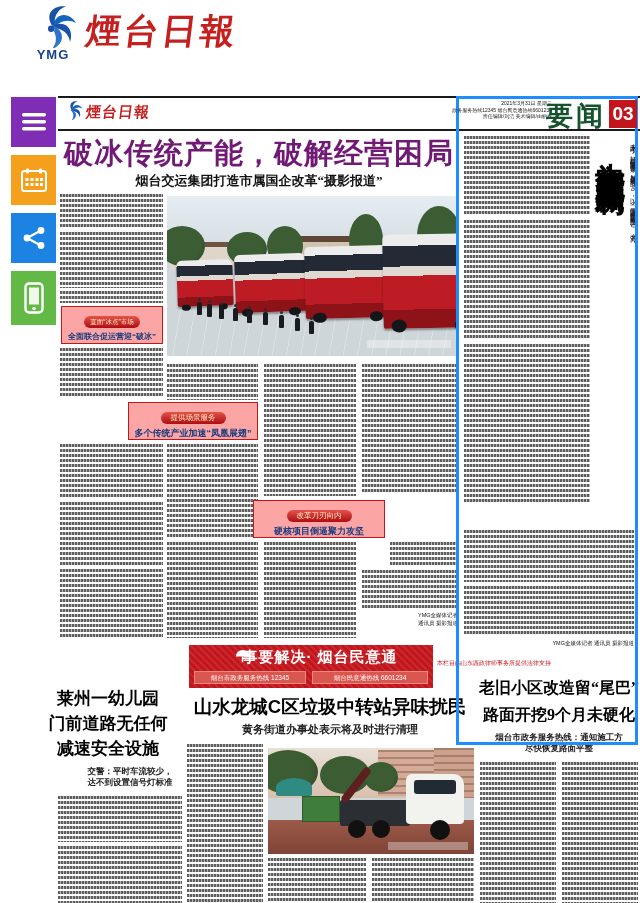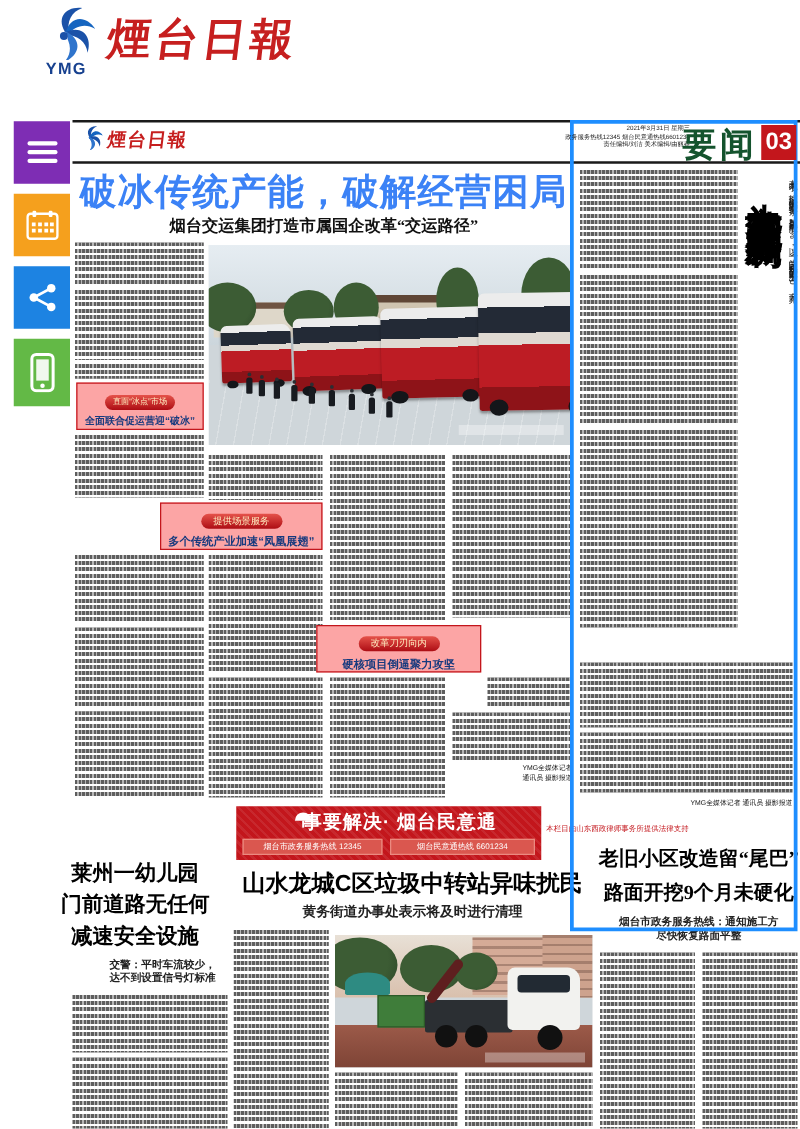--- a/index.html
+++ b/index.html
@@ -19,21 +19,21 @@
   .tool-btn { width:45px; height:50px; border:none; cursor:pointer; display:flex;
               align-items:center; justify-content:center; }
   .tool-btn svg { display:block; }
 
   
   .rule { background:#1a1a1a; }
   .tx { background-image:
           repeating-linear-gradient(to right, rgba(255,255,255,0) 0 2px, rgba(255,255,255,.55) 2px 3px),
           repeating-linear-gradient(to bottom, #424242 0 3.1px, rgba(0,0,0,0) 3.1px 5px);
         opacity:.85; }
-  .headline-main { font-size:29px; font-weight:900; color:#3b82f6; text-align:center;
+  .headline-main { font-size:29px; font-weight:900; color:#701a75; text-align:center;
                    letter-spacing:1px; white-space:nowrap; }
   .subhead-main { font-family:"Liberation Serif", serif; font-weight:700; font-size:13px;
                   color:#111; text-align:center; }
   .dateline { font-size:5px; line-height:6.5px; color:#222; text-align:right; }
   .section-label { font-size:27px; font-weight:900; color:#14532d; letter-spacing:3px; }
   .page-badge { background:#c3161c; color:#fff; font-weight:900; font-size:19px;
                 display:flex; align-items:center; justify-content:center; }
 
   .inset-box { border:1.5px solid #c3161c; background:#fca5a5; text-align:center; padding-top:3px; }
   .inset-kicker { display:inline-block; background:linear-gradient(#e5524a,#ad0d14);
@@ -159,21 +159,21 @@
     <div>政务服务热线12345 烟台民意通热线6601234</div>
     <div>责任编辑/刘洁 美术编辑/由丽春</div>
   </div>
 
   <div class="abs section-label" style="left:546px;top:98px;z-index:45">要闻</div>
   <div class="abs page-badge" style="left:609px;top:100px;width:28px;height:28px;z-index:45">03</div>
 
   <div class="abs rule" style="left:58px;top:129px;width:582px;height:2px"></div>
 
   <div class="abs headline-main" style="left:60px;top:134px;width:398px">破冰传统产能，破解经营困局</div>
-  <div class="abs subhead-main" style="left:60px;top:172px;width:398px">烟台交运集团打造市属国企改革“交运路径”</div>
+  <div class="abs subhead-main" style="left:60px;top:172px;width:398px">烟台交运集团打造市属国企改革“摄影报道”</div>
 
   <div class="abs tx" style="left:60px;top:194px;width:103px;height:34px"></div>
   <div class="abs tx" style="left:60px;top:232px;width:103px;height:56px"></div>
   <div class="abs tx" style="left:60px;top:291px;width:103px;height:12px"></div>
 
   <div class="abs inset-box" style="left:61px;top:306px;width:102px;height:38px">
     <span class="inset-kicker" style="font-size:6.5px;padding:0 6px">直面“冰点”市场</span>
     <div class="inset-title" style="font-size:8px">全面联合促运营迎“破冰”</div>
   </div>
 

